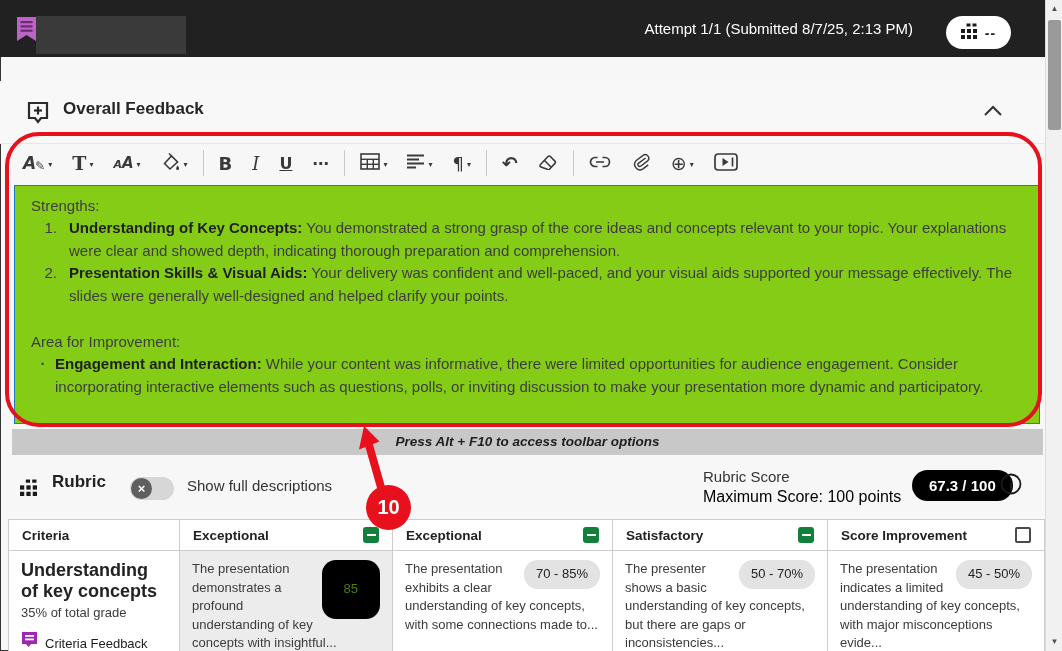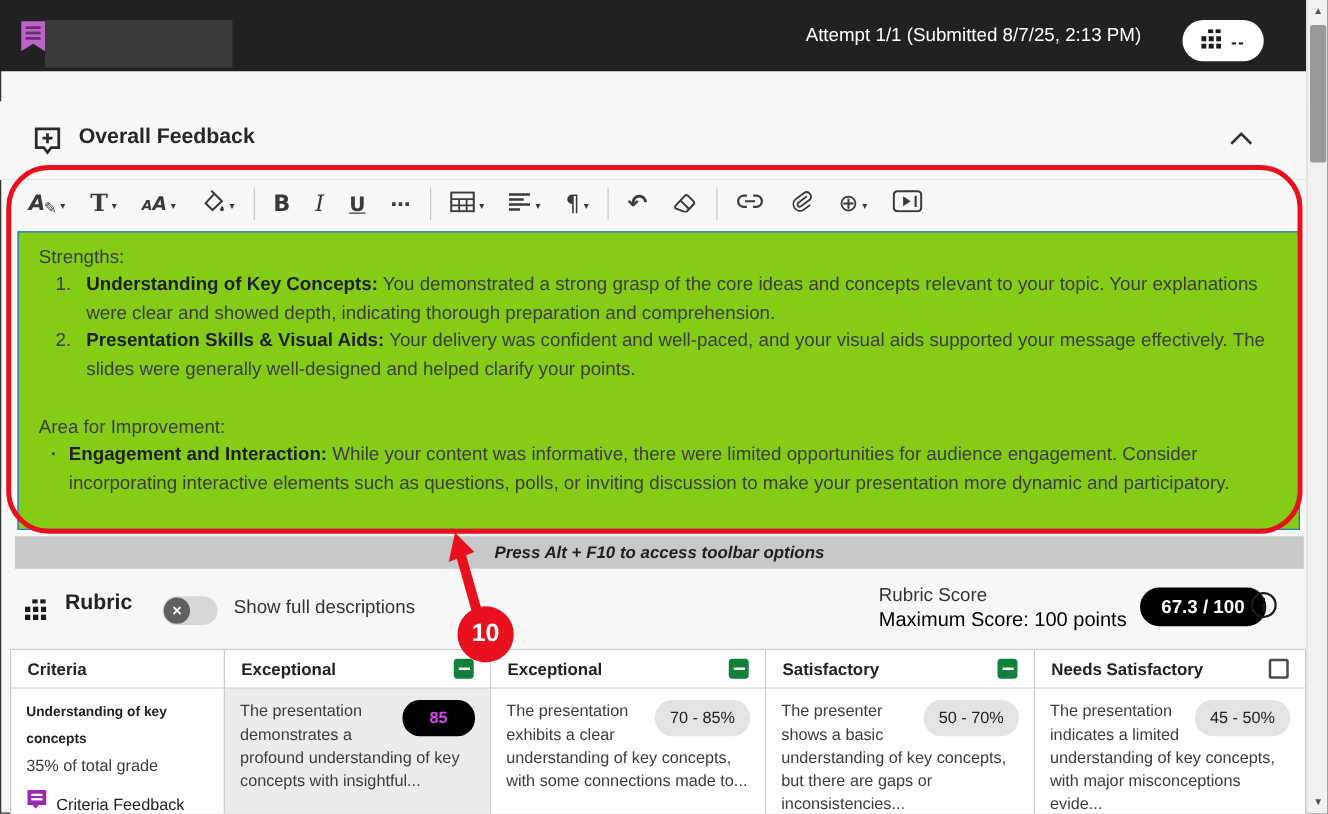--- a/index.html
+++ b/index.html
@@ -91,26 +91,26 @@
     padding:0 13px; font-size:13.5px; font-weight:bold; color:#222; border-right:1px solid #ccc; border-bottom:1px solid #ccc; background:#fff; }
   .rt-cell { min-height:145px; padding:9px 12px; font-size:13px; line-height:18.5px; color:#3b3b3b;
     border-right:1px solid #ccc; background:#fff; }
   .c0 { width:172px; border-left:1px solid #ccc; }
   .c1 { width:213px; } .c2 { width:220px; } .c3 { width:215px; } .c4 { width:217px; }
   .rt-cell.selected { background:#ececec; }
   .minus-badge { width:16px; height:16px; border-radius:3px; background:#12803a; border:none;
     display:inline-flex; align-items:center; justify-content:center; flex:none; }
   .minus-badge i { display:block; width:9px; height:2px; background:#fff; }
   .hdr-checkbox { width:16px; height:16px; border:2px solid #4a4a4a; border-radius:2px; background:#fff; flex:none; }
-  .crit-title { font-size:11px; font-weight:bold; color:#222; line-height:21px; }
+  .crit-title { font-size:18px; font-weight:bold; color:#222; line-height:21px; }
   .crit-weight { font-size:13px; line-height:21px; color:#3b3b3b; }
   .crit-feedback { margin-top:8px; display:flex; align-items:flex-end; gap:7px; background:none; border:none;
     font-size:13px; color:#1d1d1d; font-family:"Liberation Sans", sans-serif; }
   .pill { float:right; margin:0 0 4px 8px; border-radius:14px; font-size:13px; white-space:nowrap; }
-  .pill.black { background:#000; color:#d946ef; font-weight:bold; padding:5px 22px; }
+  .pill.black { background:#000; color:#4d7c0f; font-weight:normal; padding:20px 22px; }
   .pill.gray  { background:#e3e3e3; color:#222; padding:5px 12px; }
 </style>
 </head>
 <body>
 
 <div class="page">
 
   <div class="topbar">
     <span class="doc-icon">
       <svg width="21" height="26" viewBox="0 0 21 26">
@@ -325,21 +325,21 @@
             <i></i>
           </button>
         </div>
       <div class="rt-hcell c3">
           <span>Satisfactory</span>
           <button class="minus-badge">
             <i></i>
           </button>
         </div>
       <div class="rt-hcell c4">
-          <span>Needs Satisfactory</span>
+          <span>Score Improvement</span>
           <span class="hdr-checkbox"></span>
         </div>
     </div>
     <div class="rt-row">
       <div class="rt-cell c0">
         <div class="crit-title">Understanding of key concepts</div>
         <div class="crit-weight">35% of total grade</div>
         <button class="crit-feedback">
           <span>
             <svg width="17" height="17" viewBox="0 0 17 17">

